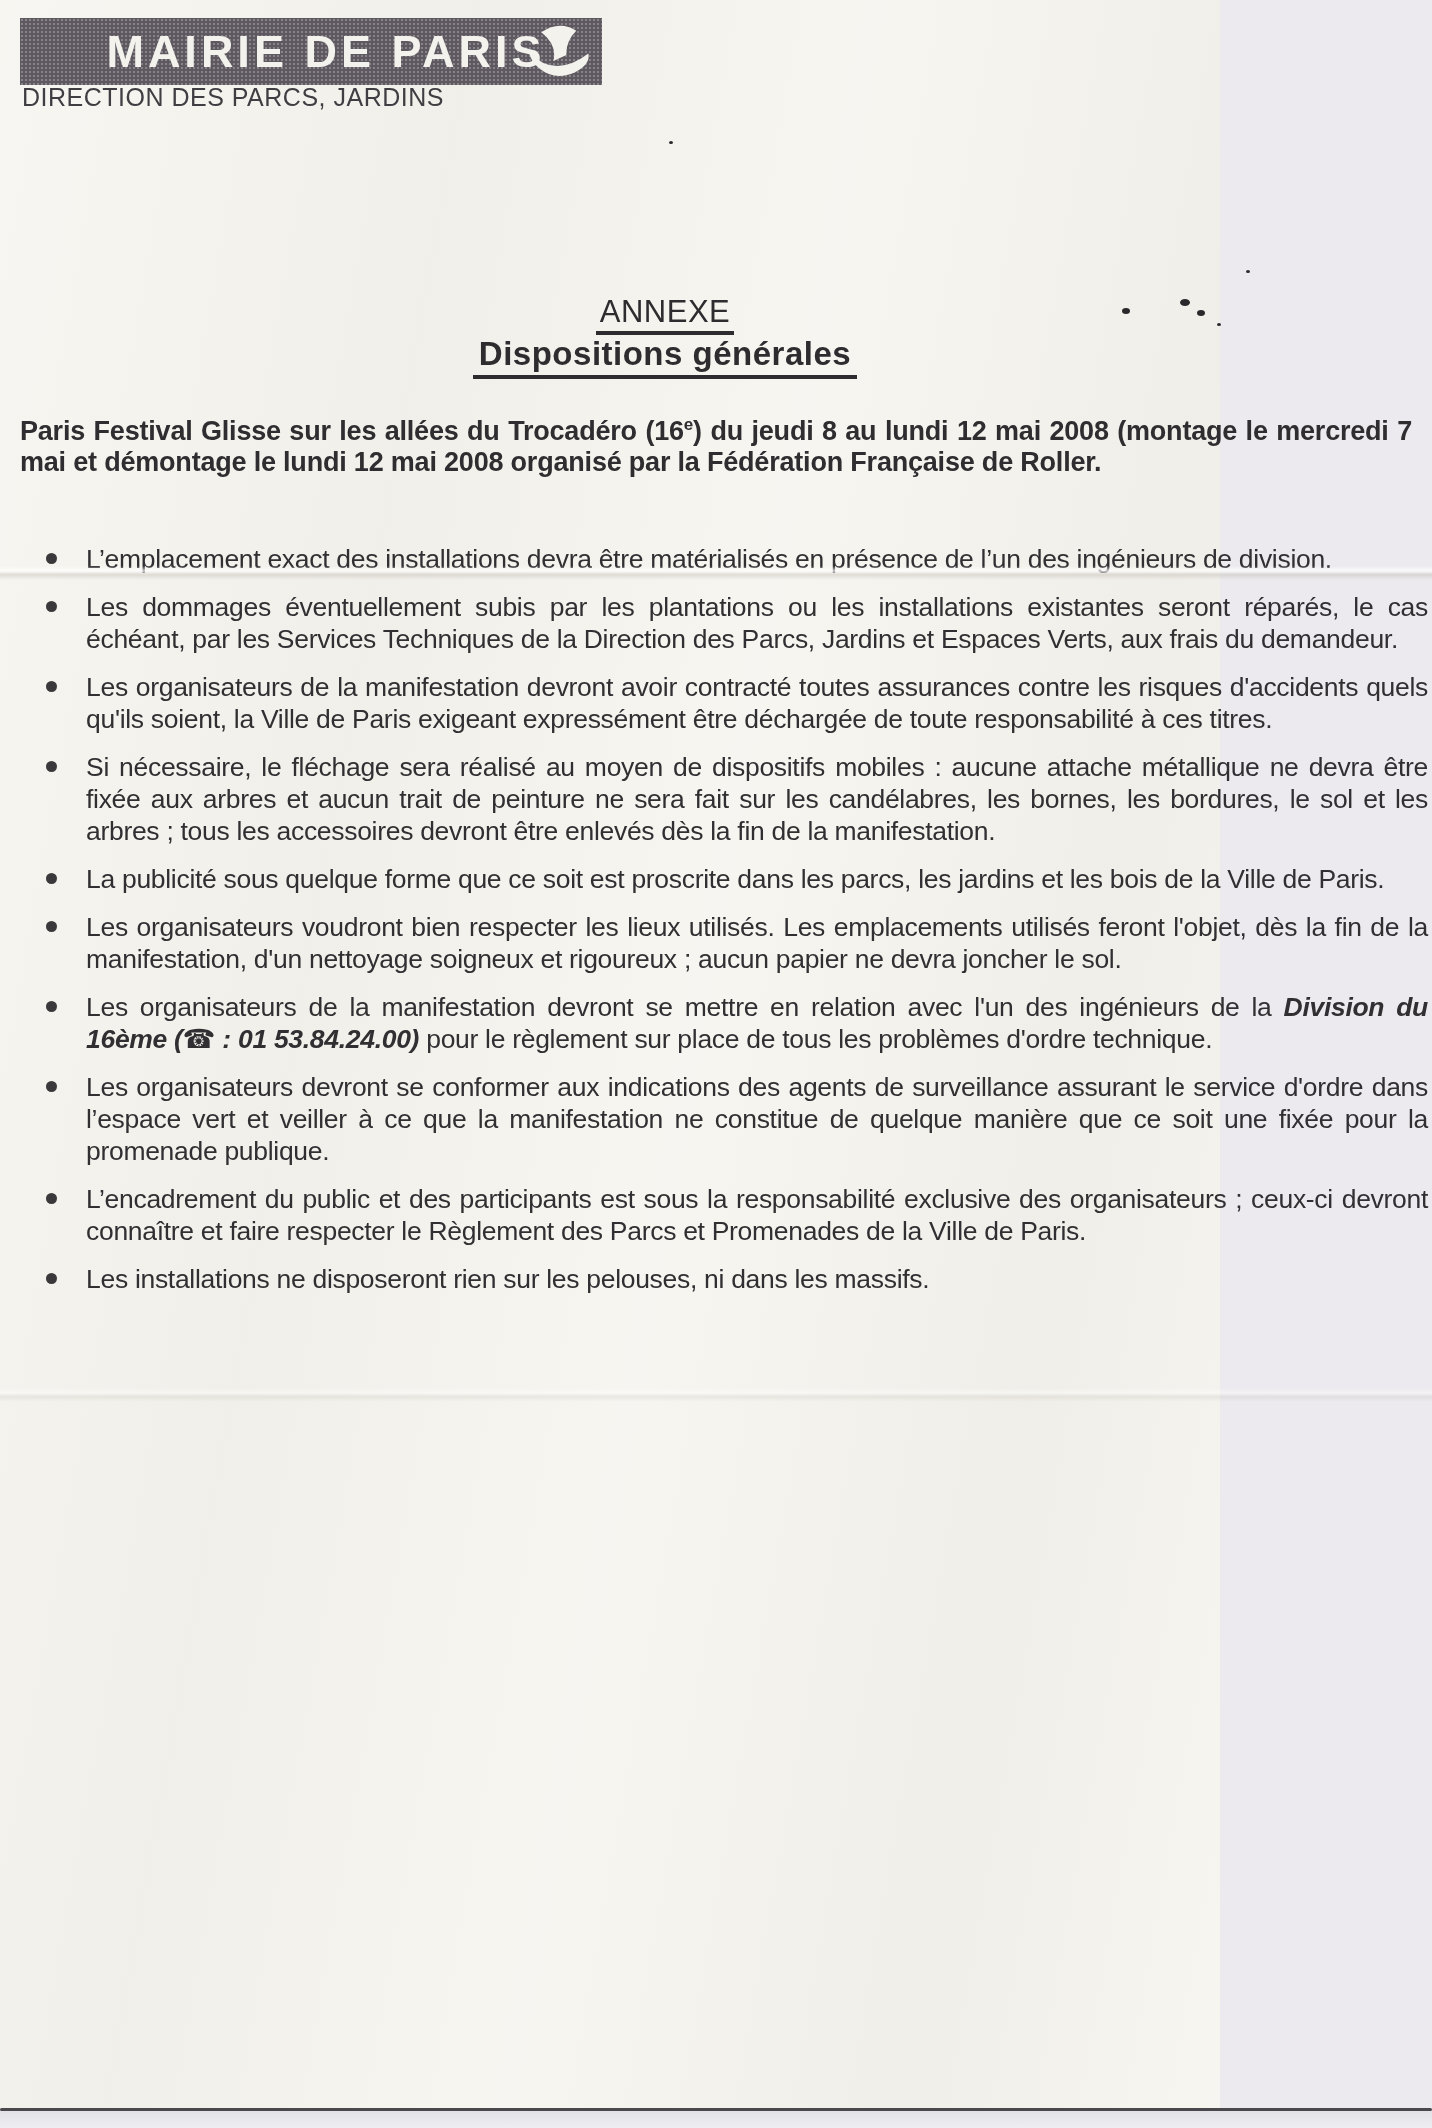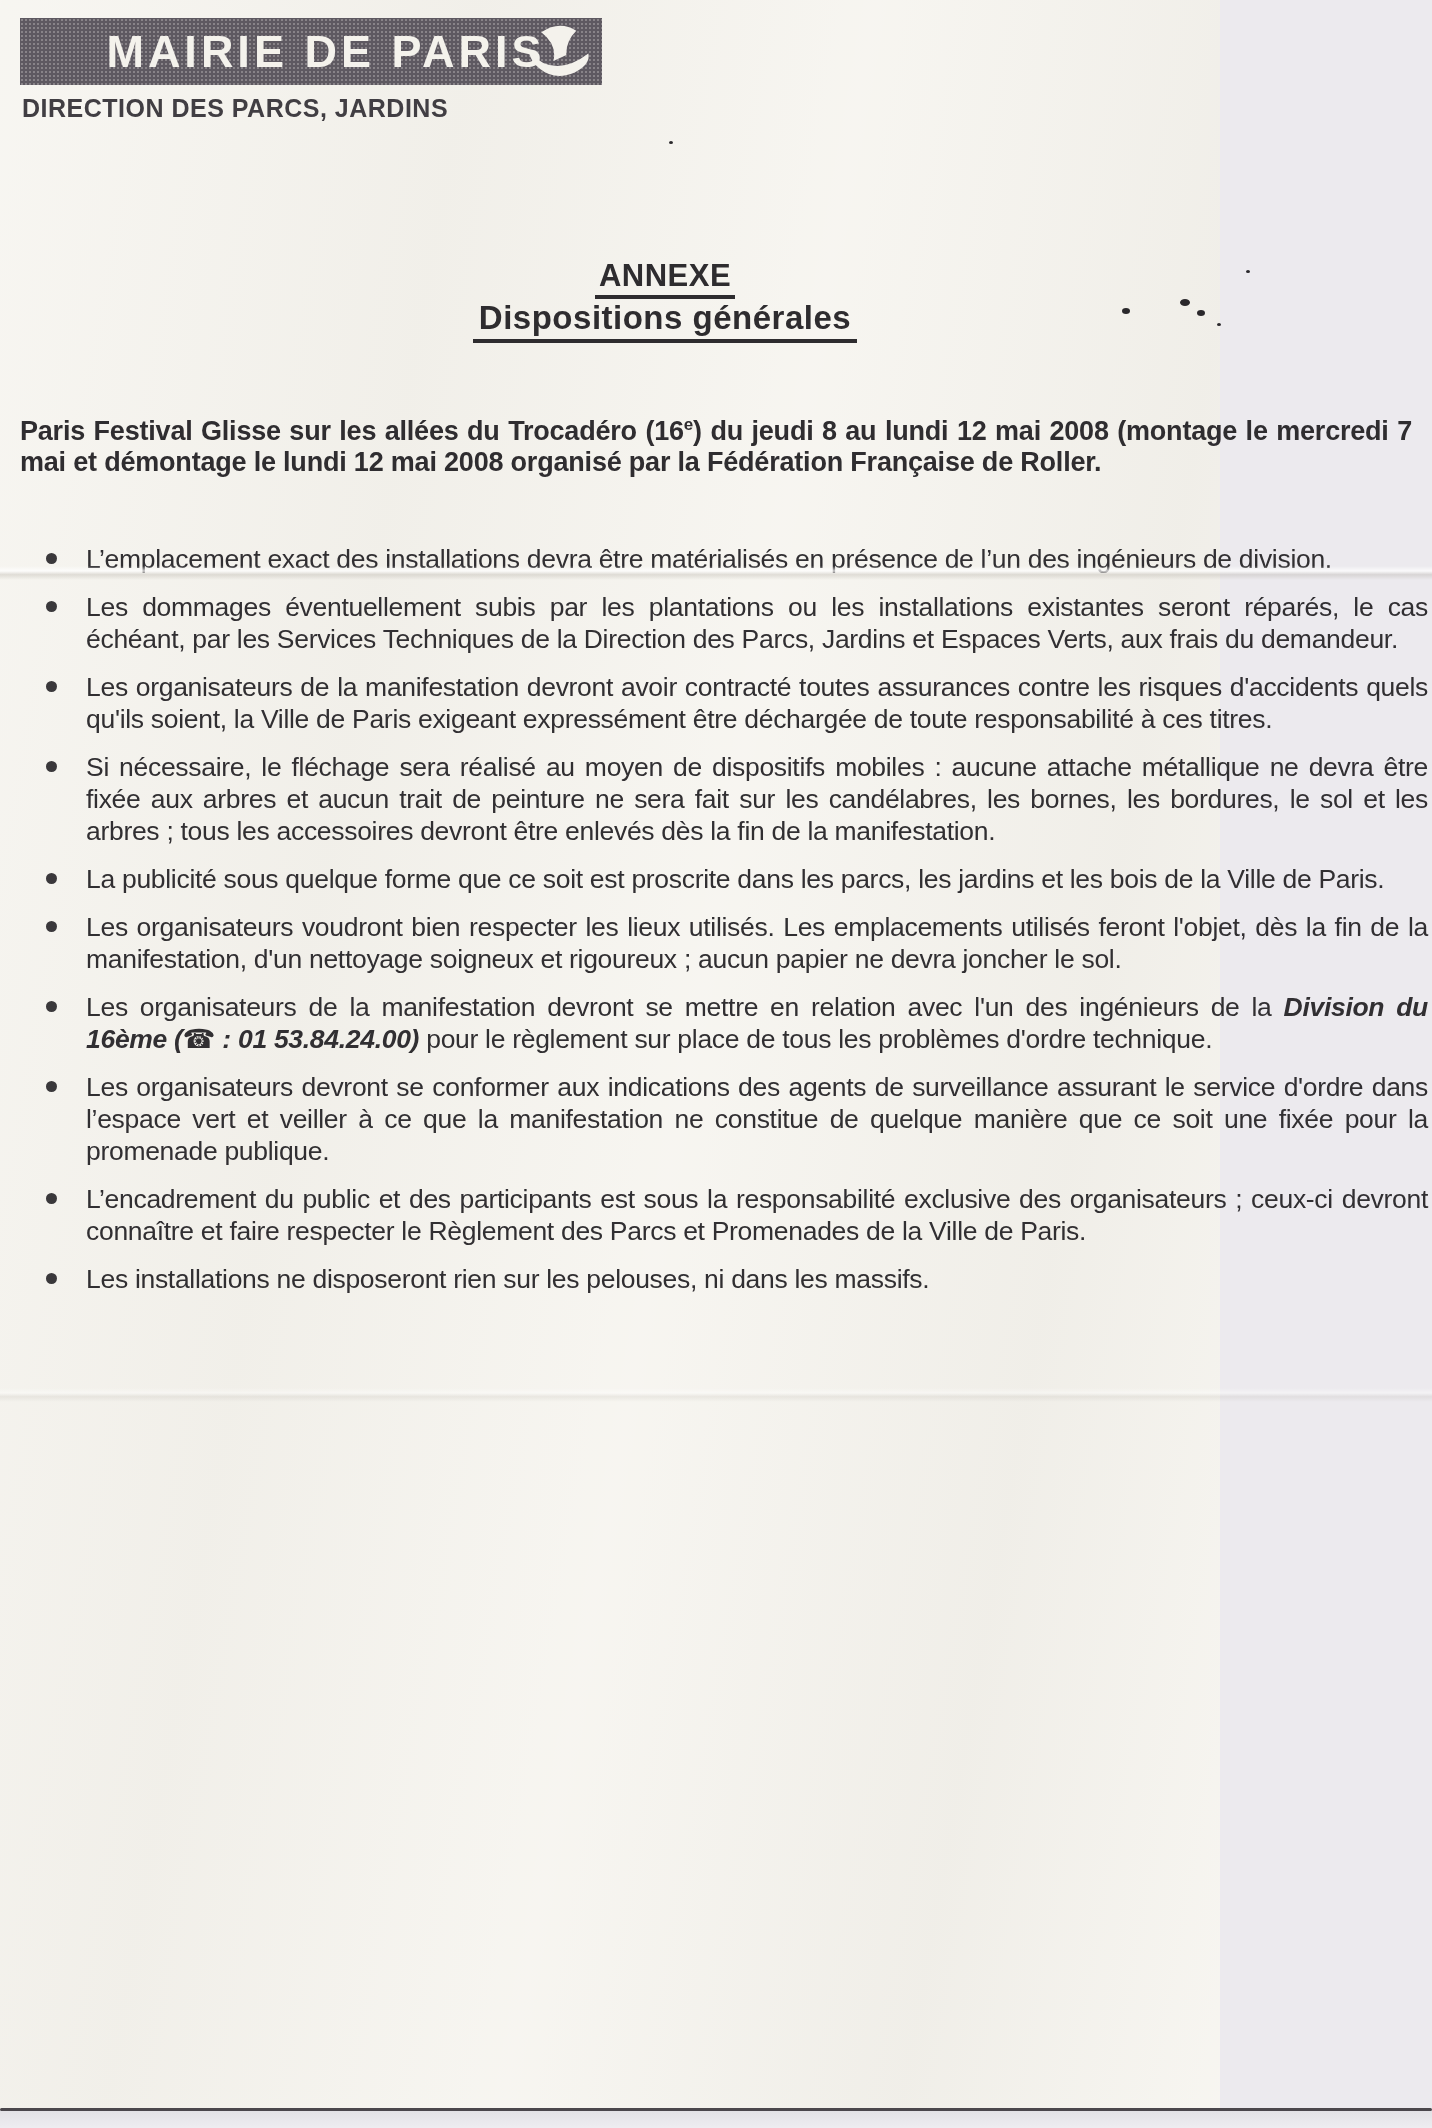--- a/index.html
+++ b/index.html
@@ -62,43 +62,44 @@
     padding-left: 30px;
     white-space: nowrap;
   }
   .banner-logo {
     position: absolute;
     right: 6px; top: 3px;
     width: 76px; height: 62px;
   }
   .dept {
     position: absolute;
-    left: 22px; top: 92px;
+    left: 22px; top: 81px;
     font-size: 25px;
-    font-weight: bold;
+    font-weight: normal;
     line-height: 33px;
     letter-spacing: 0.5px;
     color: #413e43;
   }
 
   
   .title-block {
     position: absolute;
     left: 0; top: 258px;
     width: 1330px;
     text-align: center;
     color: #2e2c2f;
   }
   .title-main {
     display: inline-block;
     font-size: 31px;
-    font-weight: bold;
+    font-weight: normal;
     letter-spacing: 0.5px;
     border-bottom: 4px solid #2e2c2f;
     padding: 0 4px 1px 4px;
+    margin-top: 36px;
   }
   .title-sub {
     display: inline-block;
     margin-top: 0;
     font-size: 33px;
     font-weight: bold;
     letter-spacing: 0.5px;
     border-bottom: 4px solid #2e2c2f;
     padding: 0 6px 2px 6px;
   }

